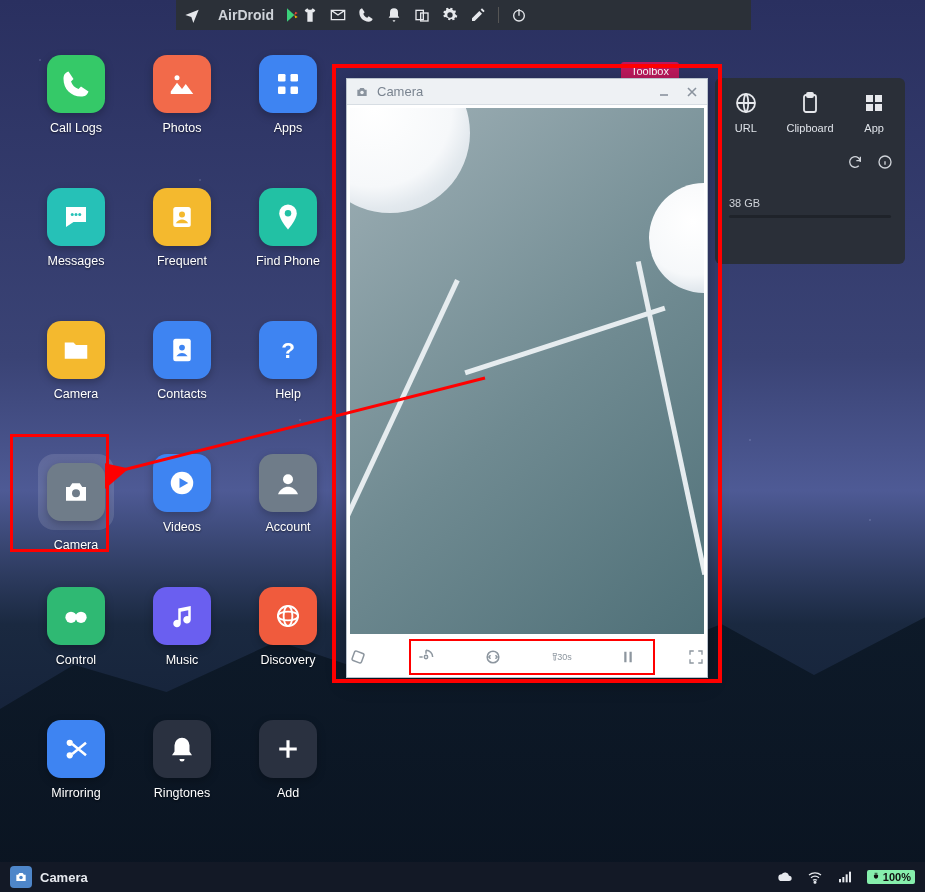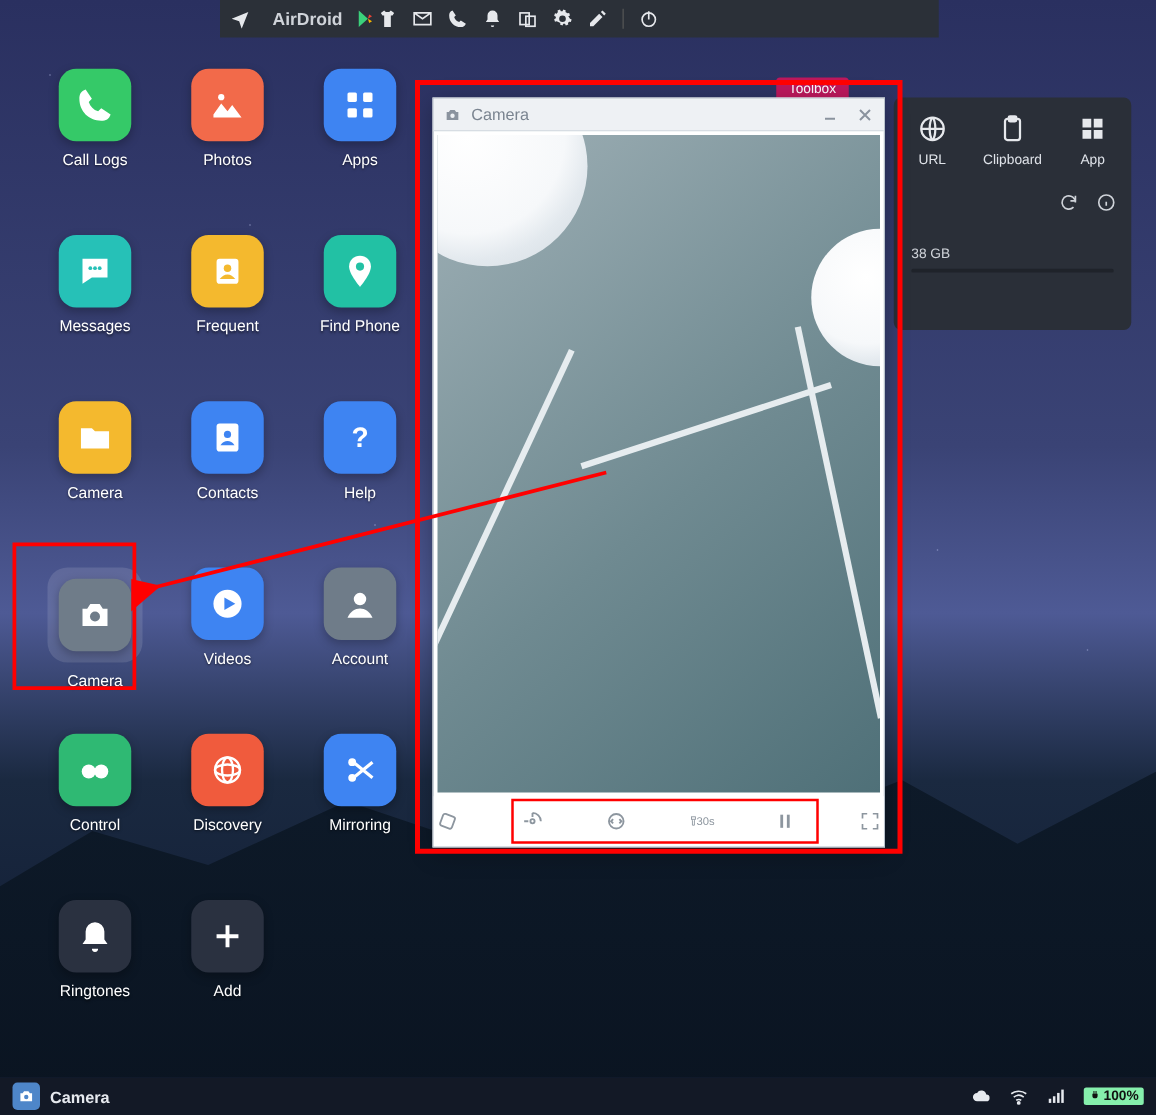--- a/index.html
+++ b/index.html
@@ -254,20 +254,28 @@
       <div class="tile" style="background:#2fb973">
         <svg viewBox="0 0 24 24" fill="#fff">
           <circle cx="8" cy="13" r="4.5"></circle>
           <circle cx="16" cy="13" r="4.5"></circle>
           <rect x="10" y="11" width="4" height="3"></rect>
         </svg>
       </div>
       <span class="lbl">Control</span>
     </div>
   <div class="app">
+      <div class="tile" style="background:#6a5ff0">
+        <svg viewBox="0 0 24 24" fill="#fff">
+          <path d="M9 6l10-2v11a3 3 0 11-2-2.8V7.3L11 8.6V18a3 3 0 11-2-2.8z"></path>
+        </svg>
+      </div>
+      <span class="lbl">Music</span>
+    </div>
+  <div class="app">
       <div class="tile" style="background:#f05b3d">
         <svg viewBox="0 0 24 24" fill="none" stroke="#fff" stroke-width="1.5">
           <circle cx="12" cy="12" r="8"></circle>
           <ellipse cx="12" cy="12" rx="8" ry="3.5"></ellipse>
           <ellipse cx="12" cy="12" rx="3.5" ry="8"></ellipse>
         </svg>
       </div>
       <span class="lbl">Discovery</span>
     </div>
 

